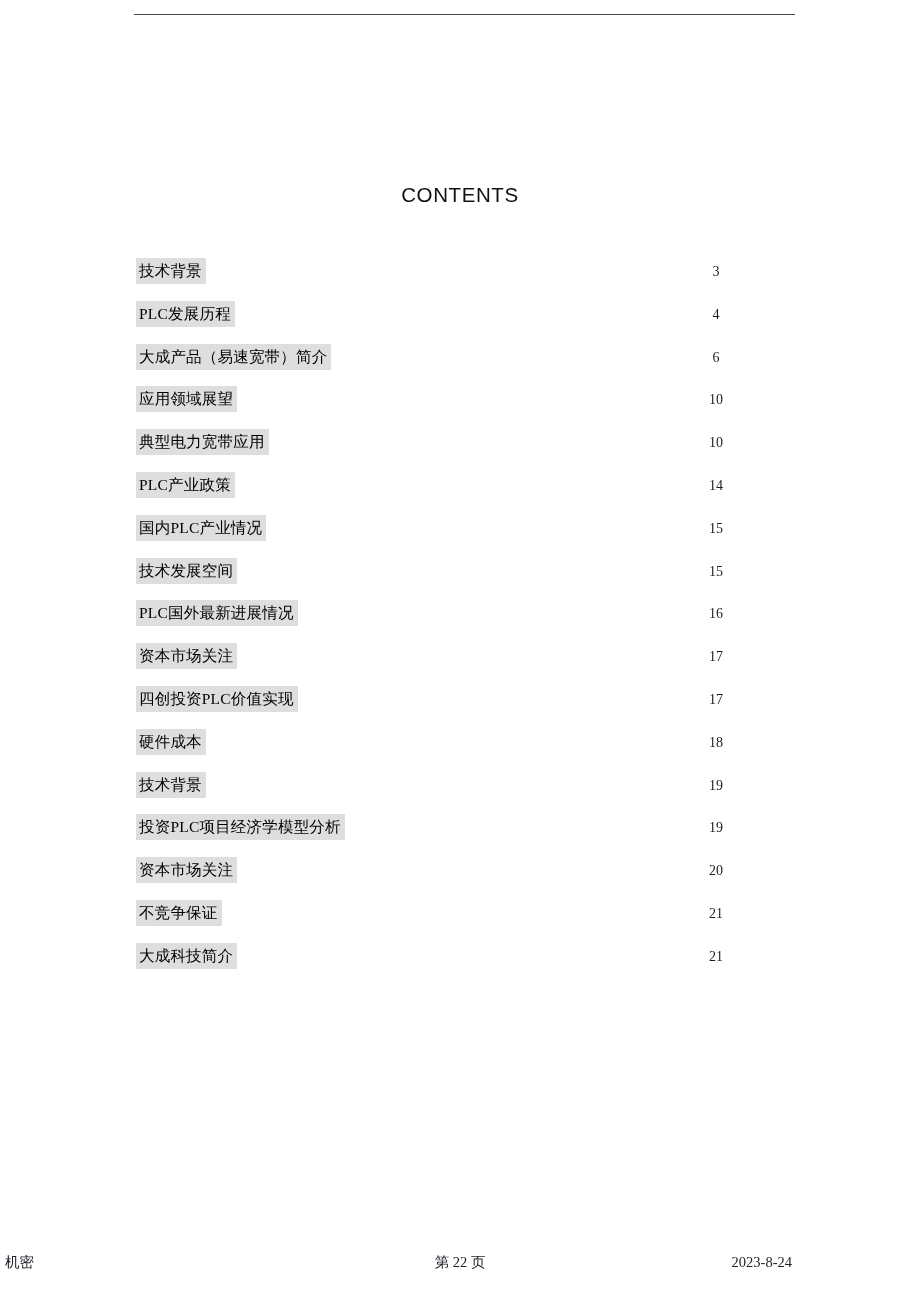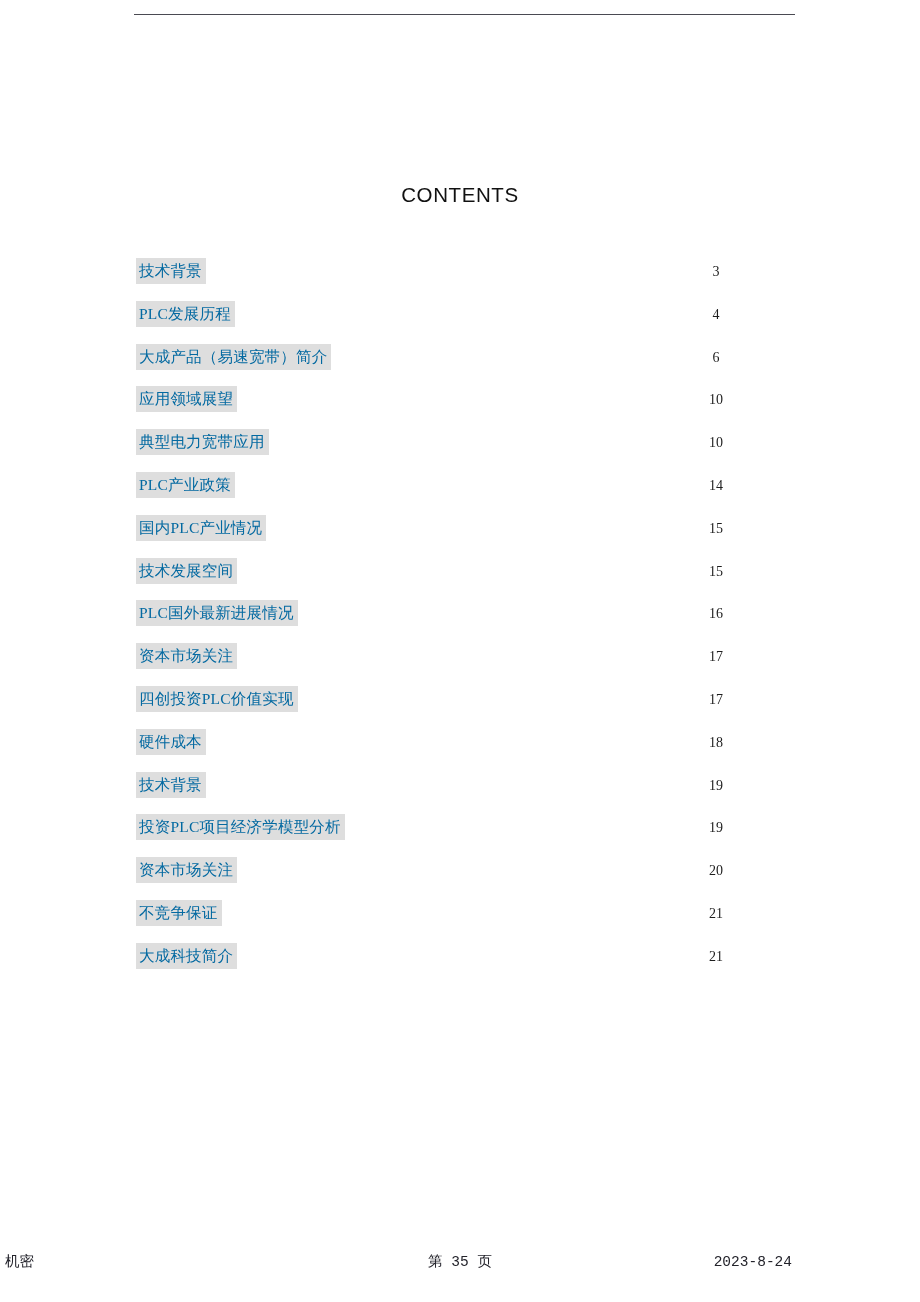--- a/index.html
+++ b/index.html
@@ -56,21 +56,21 @@
   .toc-label {
     position: absolute;
     left: 136px;
     top: 0;
     display: inline-block;
     background: #dedede;
     padding: 3px 4px 4px 3px;
     font-size: 15.5px;
     line-height: 19px;
     white-space: nowrap;
-    color: #0369a1;
+    color: #000000;
     letter-spacing: 0.2px;
   }
   .toc-leader {
     position: absolute;
     left: 369px;
     top: 16px;
     width: 262px;
     height: 1px;
     overflow: hidden;
     line-height: 1px;
@@ -99,21 +99,20 @@
   
   .footer {
     position: absolute;
     left: 0;
     top: 1252px;
     width: 920px;
     height: 24px;
     font-size: 14.5px;
     line-height: 20px;
     color: #23232b;
-    font-family: Liberation Mono, monospace;
   }
   .footer-left {
     position: absolute;
     left: 5px;
     top: 0;
   }
   .footer-center {
     position: absolute;
     left: 0;
     top: 0;
@@ -219,17 +218,17 @@
       </div>
       <div class="toc-row">
         <span class="toc-label">大成科技简介</span>
         <span class="toc-leader"></span>
         <span class="toc-page">21</span>
       </div>
     </div>
 
   <div class="footer">
     <span class="footer-left">机密</span>
-    <span class="footer-center">第 35 页</span>
+    <span class="footer-center">第 22 页</span>
     <span class="footer-right">2023-8-24</span>
   </div>
 
 </div>
 
 </body></html>

